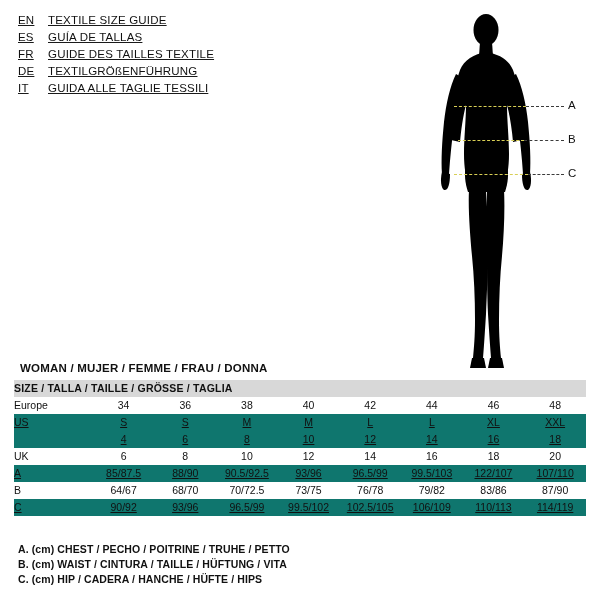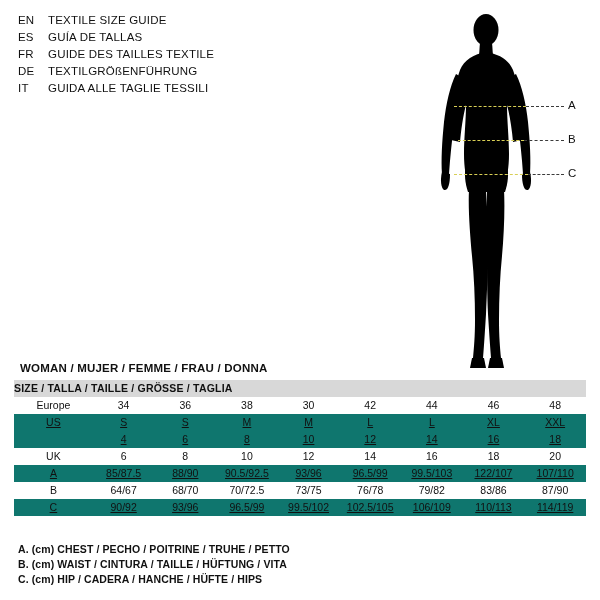--- a/index.html
+++ b/index.html
@@ -8,21 +8,21 @@
     background:#ffffff;
     font-family:"Liberation Sans", sans-serif;
     color:#1a1a1a;
     position:relative;
     overflow:hidden;
   }
   .page{position:relative;width:600px;height:600px;}
 
   
   .lang-block{position:absolute;left:18px;top:14px;width:380px;}
-  .lang-row{display:flex;align-items:baseline;height:17px;}
+  .lang-row{display:flex;align-items:baseline;height:17px;text-decoration:underline;}
   .lang-code{width:30px;font-size:11.5px;letter-spacing:.2px;color:#111;}
   .lang-text{font-size:11.5px;letter-spacing:.2px;color:#111;}
 
   
   .figure-wrap{position:absolute;left:420px;top:8px;width:170px;height:370px;}
   .figure-svg{display:block;}
   .mark-line{position:absolute;height:0;border-top:1.6px dashed #d8cf55;}
   .mark-solid{position:absolute;height:0;border-top:1.6px dashed #3b3b3b;}
   .mark-label{position:absolute;font-size:11.5px;color:#111;}
 
@@ -40,21 +40,21 @@
   .table td{
     padding:0;height:17px;line-height:17px;
     color:#111;
   }
   .row-head td{
     background:#d8d8d8;font-weight:bold;letter-spacing:.2px;
     font-size:10.5px;
   }
   .row-shade td{background:#0f766e;text-decoration:underline;}
   .row-plain td{background:#ffffff;}
-  .c-label{width:78px;padding-left:4px;text-align:center;}
+  .c-label{width:78px;padding-left:4px;text-align:left;}
   .c-val{width:61px;text-align:center;}
 
   
   .legend{position:absolute;left:18px;top:543px;width:560px;}
   .legend div{font-size:10.5px;font-weight:bold;letter-spacing:.1px;height:15px;color:#111;}
 </style>
 </head>
 <body>
 
 <div class="page">
@@ -158,21 +158,21 @@
     <tbody>
       <tr class="row-head">
         <td colspan="9">SIZE / TALLA / TAILLE / GRÖSSE / TAGLIA</td>
       </tr>
 
       <tr class="row-plain">
         <td class="c-label">Europe</td>
         <td class="c-val">34</td>
         <td class="c-val">36</td>
         <td class="c-val">38</td>
-        <td class="c-val">30</td>
+        <td class="c-val">40</td>
         <td class="c-val">42</td>
         <td class="c-val">44</td>
         <td class="c-val">46</td>
         <td class="c-val">48</td>
       </tr>
 
       <tr class="row-shade">
         <td class="c-label">US</td>
         <td class="c-val">S</td>
         <td class="c-val">S</td>

